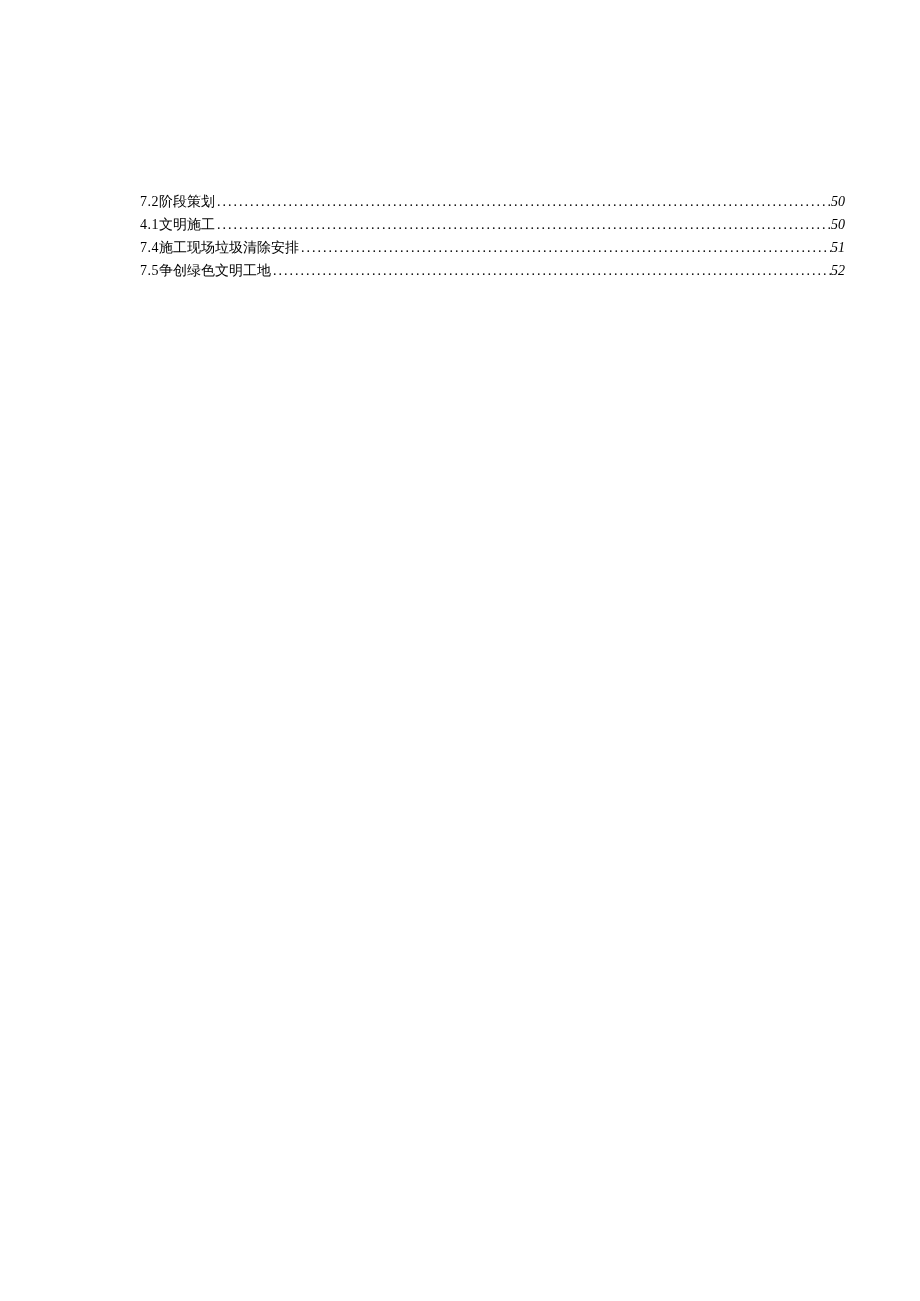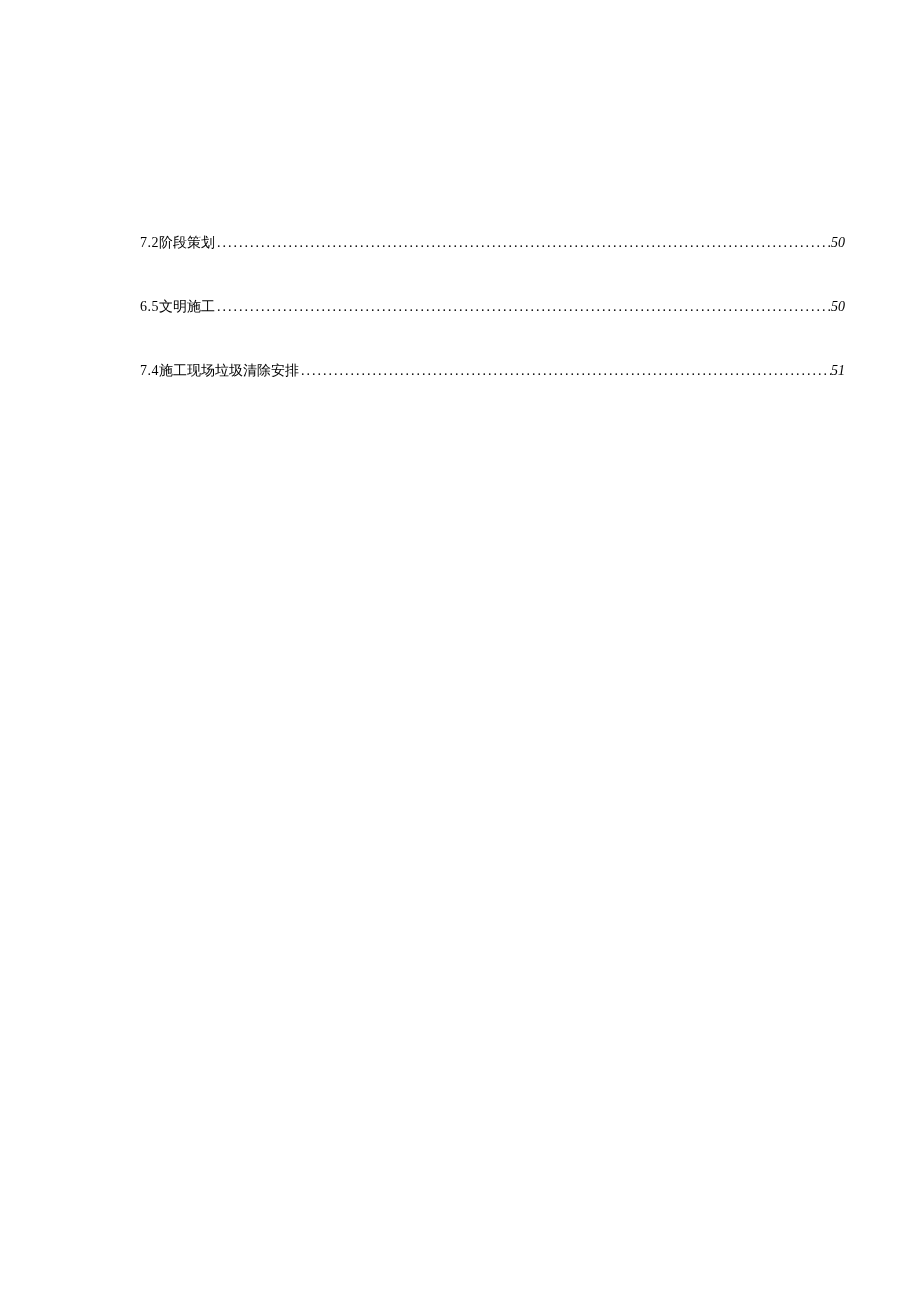--- a/index.html
+++ b/index.html
@@ -21,21 +21,20 @@
       display: flex;
       align-items: baseline;
       font-size: 14px;
       line-height: 1.65;
       color: #000000;
       white-space: nowrap;
     }
     .toc-number {
       font-family: "SimSun", "宋体", serif;
       letter-spacing: 0.5px;
-      margin-top: 41px;
     }
     .toc-title {
       font-family: "SimSun", "宋体", serif;
       text-align: center;
     }
     .toc-dots {
       flex: 1;
       overflow: hidden;
       letter-spacing: 2px;
       color: #000000;
@@ -53,24 +52,30 @@
 <body>
 
 <div class="toc-container">
   <div class="toc-entry">
     <span class="toc-number">7.2</span>
     <span class="toc-title">阶段策划</span>
     <span class="toc-dots"></span>
     <span class="toc-page">50</span>
   </div>
   <div class="toc-entry">
-    <span class="toc-number">6.5</span>
+    <span class="toc-number">4.1</span>
     <span class="toc-title">文明施工</span>
     <span class="toc-dots"></span>
     <span class="toc-page">50</span>
   </div>
   <div class="toc-entry">
     <span class="toc-number">7.4</span>
     <span class="toc-title">施工现场垃圾清除安排</span>
     <span class="toc-dots"></span>
     <span class="toc-page">51</span>
   </div>
+  <div class="toc-entry">
+    <span class="toc-number">7.5</span>
+    <span class="toc-title">争创绿色文明工地</span>
+    <span class="toc-dots"></span>
+    <span class="toc-page">52</span>
+  </div>
 </div>
 
 </body></html>

